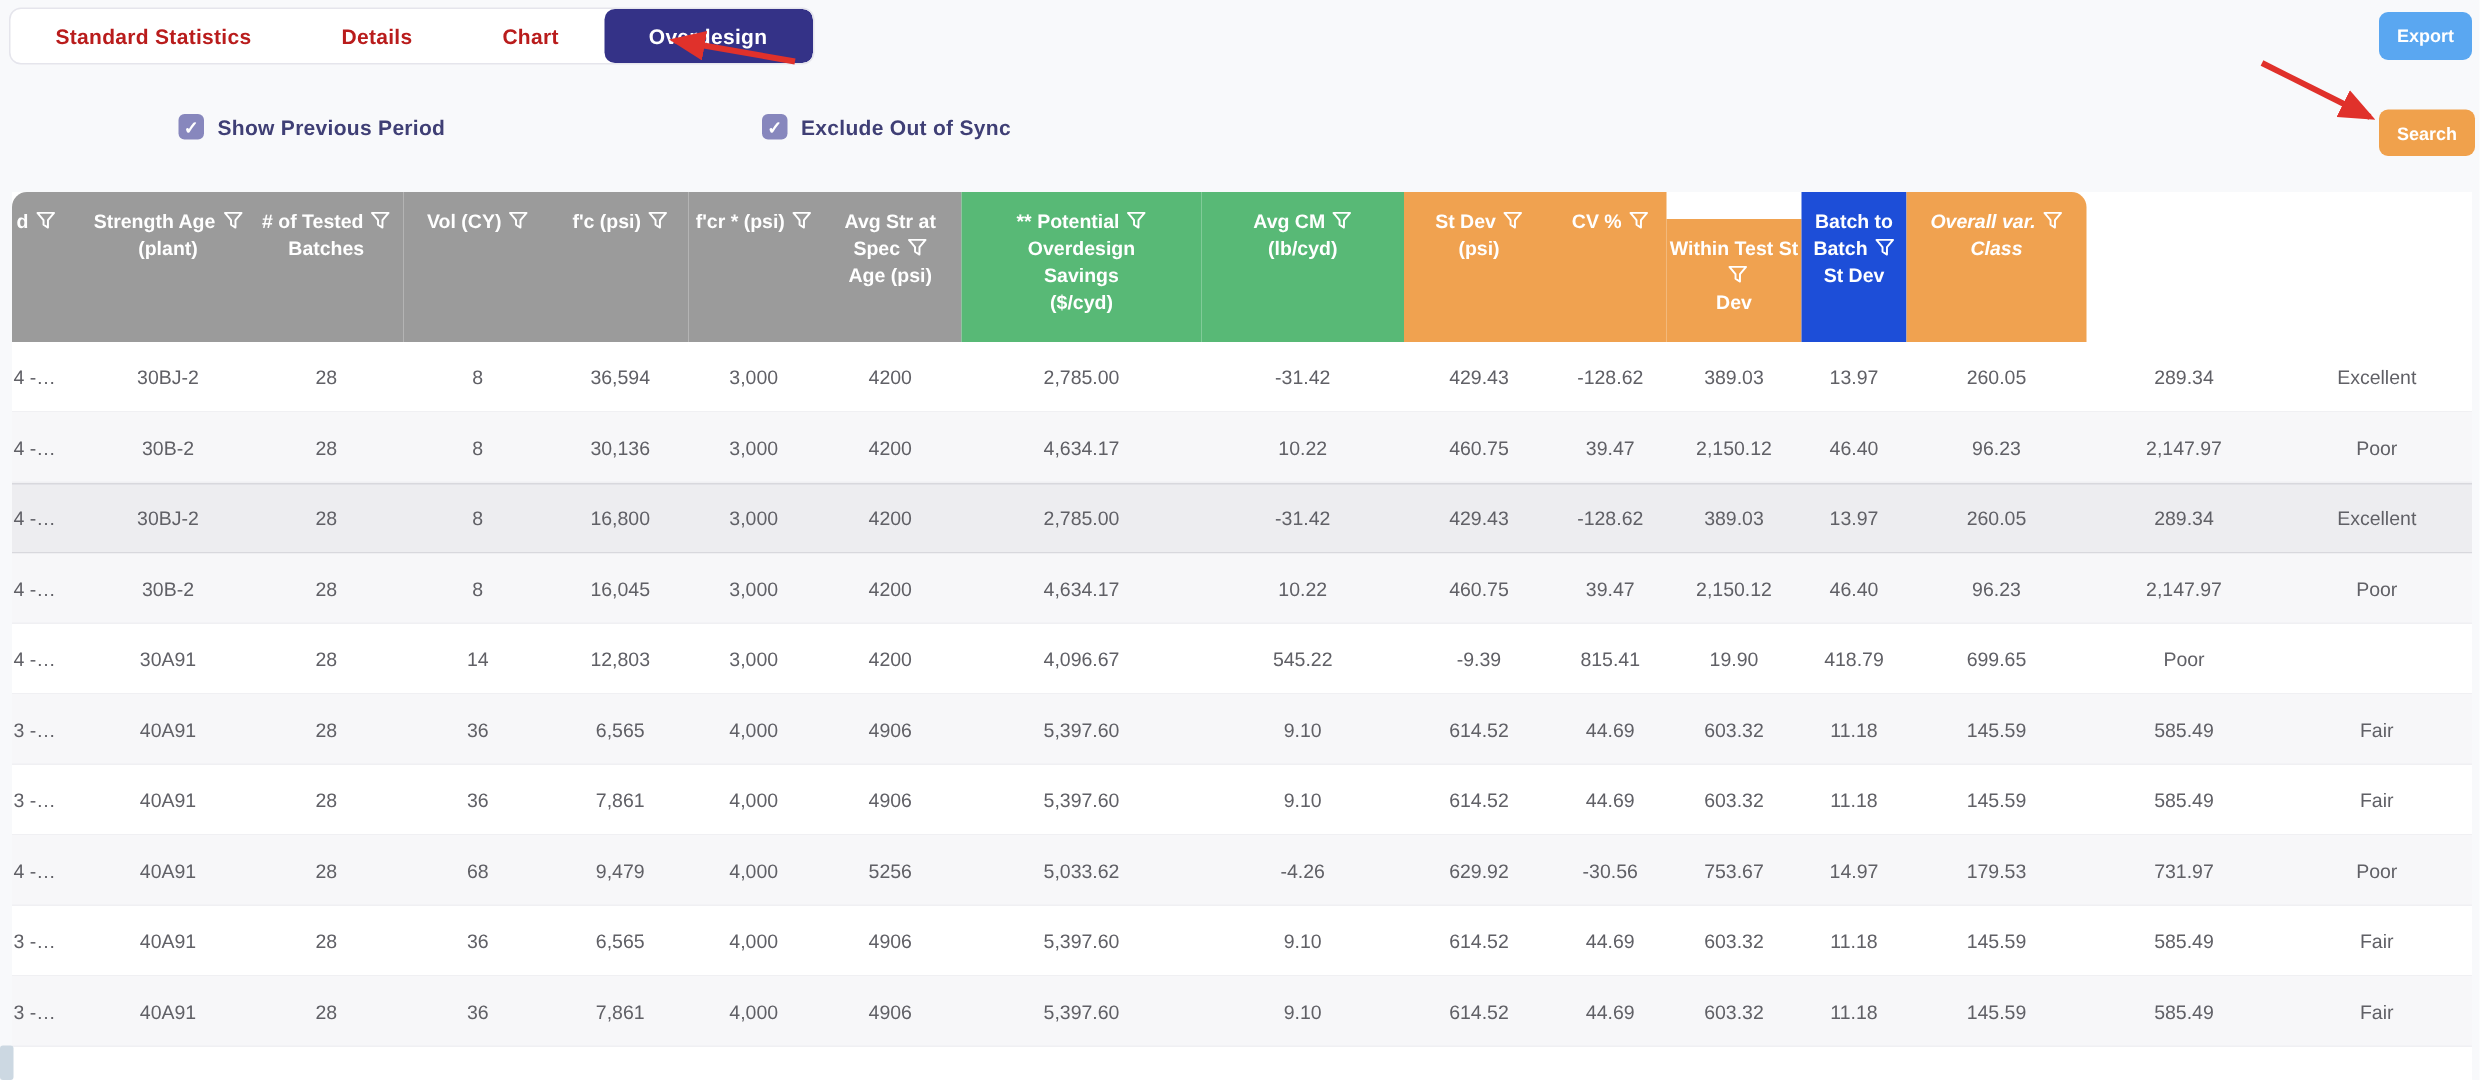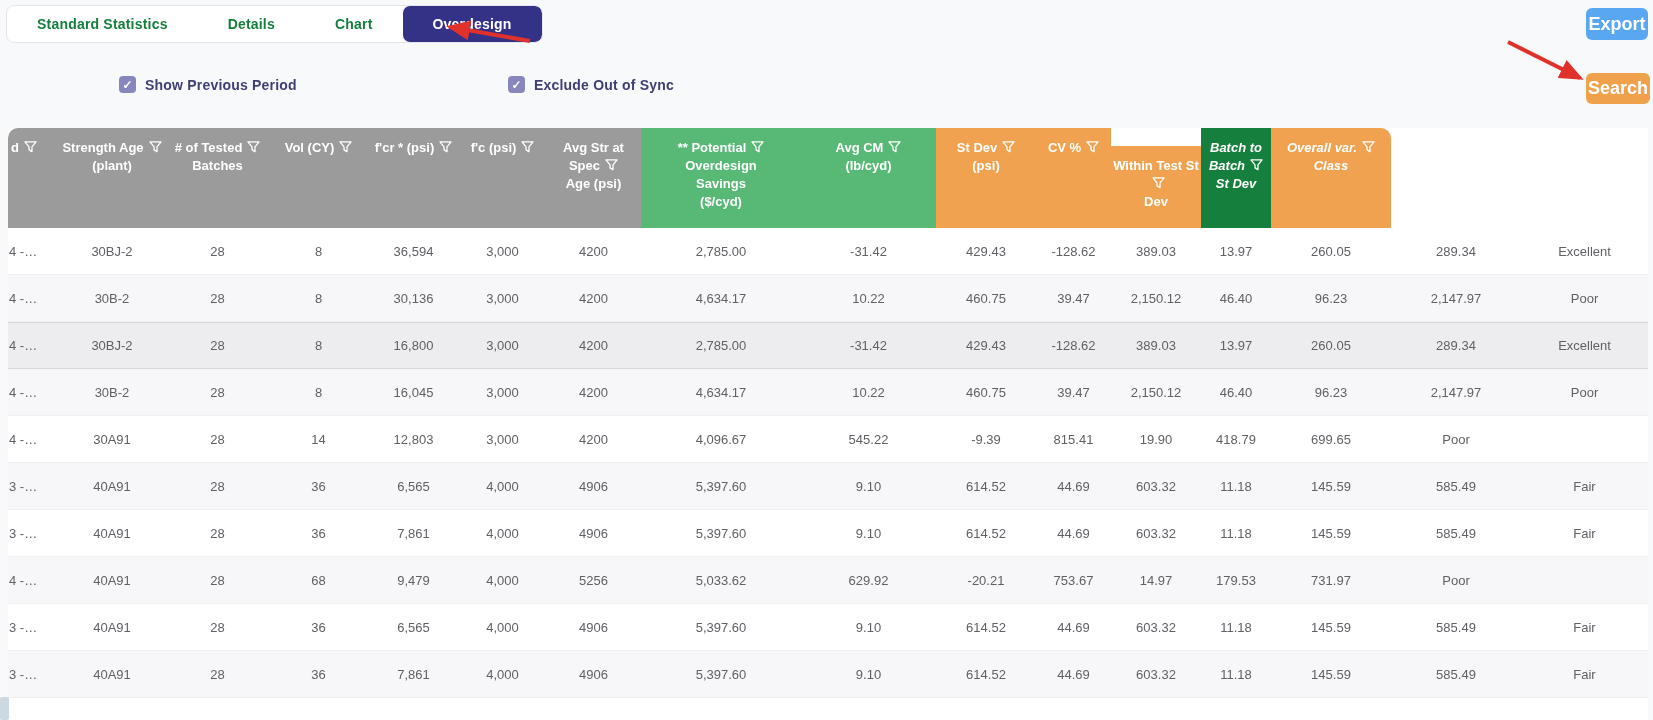--- a/index.html
+++ b/index.html
@@ -12,31 +12,31 @@
 
   
   .tabbar {
     position:absolute; left:6px; top:5px; height:38px;
     display:inline-flex; align-items:stretch;
     background:#ffffff; border:1px solid #e5e5ec; border-radius:8px;
     overflow:hidden;
   }
   .tab {
     display:flex; align-items:center; padding:0 30px;
-    font-size:14px; font-weight:700; color:#15803d;
+    font-size:14px; font-weight:700; color:#b91c1c;
     cursor:pointer; white-space:nowrap; letter-spacing:.2px;
   }
   .tab.active {
     background:#343287; color:#ffffff; border-radius:7px;
   }
 
   
   .btn {
     position:absolute; display:flex; align-items:center; justify-content:center;
-    color:#fff; font-size:18px; font-weight:700; border-radius:6px; cursor:pointer;
+    color:#fff; font-size:12px; font-weight:700; border-radius:6px; cursor:pointer;
   }
   .btn-export { right:5px;  top:8px;  width:62px; height:32px; background:#5aa7f1; }
   .btn-search { right:3px;  top:73px; width:64px; height:31px; background:#f0a14c; }
 
   
   .check-row { position:absolute; top:76px; display:flex; align-items:center; gap:9px; }
   .cr-1 { left:119px; }
   .cr-2 { left:508px; }
   .checkbox {
     width:17px; height:17px; border-radius:4px; background:#8787bd;
@@ -125,26 +125,26 @@
             <path d="M1 1 H13 L8.6 6.3 V11.6 L5.4 9.6 V6.3 Z" fill="none" stroke="#ffffff" stroke-width="1.4" stroke-linejoin="round"></path>
           </svg></div>
         <div><span>Batches</span></div>
       </div>
       <div class="hcell" style="background: rgb(155, 155, 155);">
         <div><span>Vol (CY)</span><svg viewBox="0 0 14 13" class="funnel">
             <path d="M1 1 H13 L8.6 6.3 V11.6 L5.4 9.6 V6.3 Z" fill="none" stroke="#ffffff" stroke-width="1.4" stroke-linejoin="round"></path>
           </svg></div>
       </div>
       <div class="hcell" style="background: rgb(155, 155, 155);">
+        <div><span>f'c (psi)</span><svg viewBox="0 0 14 13" class="funnel">
+            <path d="M1 1 H13 L8.6 6.3 V11.6 L5.4 9.6 V6.3 Z" fill="none" stroke="#ffffff" stroke-width="1.4" stroke-linejoin="round"></path>
+          </svg></div>
+      </div>
+      <div class="hcell" style="background: rgb(155, 155, 155);">
         <div><span>f'cr * (psi)</span><svg viewBox="0 0 14 13" class="funnel">
-            <path d="M1 1 H13 L8.6 6.3 V11.6 L5.4 9.6 V6.3 Z" fill="none" stroke="#ffffff" stroke-width="1.4" stroke-linejoin="round"></path>
-          </svg></div>
-      </div>
-      <div class="hcell" style="background: rgb(155, 155, 155);">
-        <div><span>f'c (psi)</span><svg viewBox="0 0 14 13" class="funnel">
             <path d="M1 1 H13 L8.6 6.3 V11.6 L5.4 9.6 V6.3 Z" fill="none" stroke="#ffffff" stroke-width="1.4" stroke-linejoin="round"></path>
           </svg></div>
       </div>
       <div class="hcell" style="background: rgb(155, 155, 155);">
         <div><span>Avg Str at Spec</span><svg viewBox="0 0 14 13" class="funnel">
             <path d="M1 1 H13 L8.6 6.3 V11.6 L5.4 9.6 V6.3 Z" fill="none" stroke="#ffffff" stroke-width="1.4" stroke-linejoin="round"></path>
           </svg></div>
         <div><span>Age (psi)</span></div>
       </div>
       <div class="hcell" style="background: rgb(88, 185, 118);">
@@ -171,21 +171,21 @@
         <div><span>CV %</span><svg viewBox="0 0 14 13" class="funnel">
             <path d="M1 1 H13 L8.6 6.3 V11.6 L5.4 9.6 V6.3 Z" fill="none" stroke="#ffffff" stroke-width="1.4" stroke-linejoin="round"></path>
           </svg></div>
       </div>
       <div class="hcell" style="background: rgb(240, 162, 80); margin-top: 18px;">
         <div><span>Within Test St</span><svg viewBox="0 0 14 13" class="funnel">
             <path d="M1 1 H13 L8.6 6.3 V11.6 L5.4 9.6 V6.3 Z" fill="none" stroke="#ffffff" stroke-width="1.4" stroke-linejoin="round"></path>
           </svg></div>
         <div><span>Dev</span></div>
       </div>
-      <div class="hcell" style="background: #15803d; font-style: italic;">
+      <div class="hcell" style="background: #1d4ed8;">
         <div><span>Batch to Batch</span><svg viewBox="0 0 14 13" class="funnel">
             <path d="M1 1 H13 L8.6 6.3 V11.6 L5.4 9.6 V6.3 Z" fill="none" stroke="#ffffff" stroke-width="1.4" stroke-linejoin="round"></path>
           </svg></div>
         <div><span>St Dev</span></div>
       </div>
       <div class="hcell last" style="background: rgb(240, 162, 80);">
         <div><span>Overall var.</span><svg viewBox="0 0 14 13" class="funnel">
             <path d="M1 1 H13 L8.6 6.3 V11.6 L5.4 9.6 V6.3 Z" fill="none" stroke="#ffffff" stroke-width="1.4" stroke-linejoin="round"></path>
           </svg></div>
         <div><span>Class</span></div>
@@ -319,22 +319,23 @@
       </div>
       <div class="trow alt" style="grid-template-columns: 50px 108px 103px 99px 91px 87px 95px 160px 135px 100px 75px 90px 70px 120px 130px 127px;">
         <div class="tcell first">4 -…</div>
         <div class="tcell">40A91</div>
         <div class="tcell">28</div>
         <div class="tcell">68</div>
         <div class="tcell">9,479</div>
         <div class="tcell">4,000</div>
         <div class="tcell">5256</div>
         <div class="tcell">5,033.62</div>
+        <div class="tcell">-4.26</div>
         <div class="tcell">629.92</div>
-        <div class="tcell">-20.21</div>
+        <div class="tcell">-30.56</div>
         <div class="tcell">753.67</div>
         <div class="tcell">14.97</div>
         <div class="tcell">179.53</div>
         <div class="tcell">731.97</div>
         <div class="tcell">Poor</div>
       </div>
       <div class="trow" style="grid-template-columns: 50px 108px 103px 99px 91px 87px 95px 160px 135px 100px 75px 90px 70px 120px 130px 127px;">
         <div class="tcell first">3 -…</div>
         <div class="tcell">40A91</div>
         <div class="tcell">28</div>

